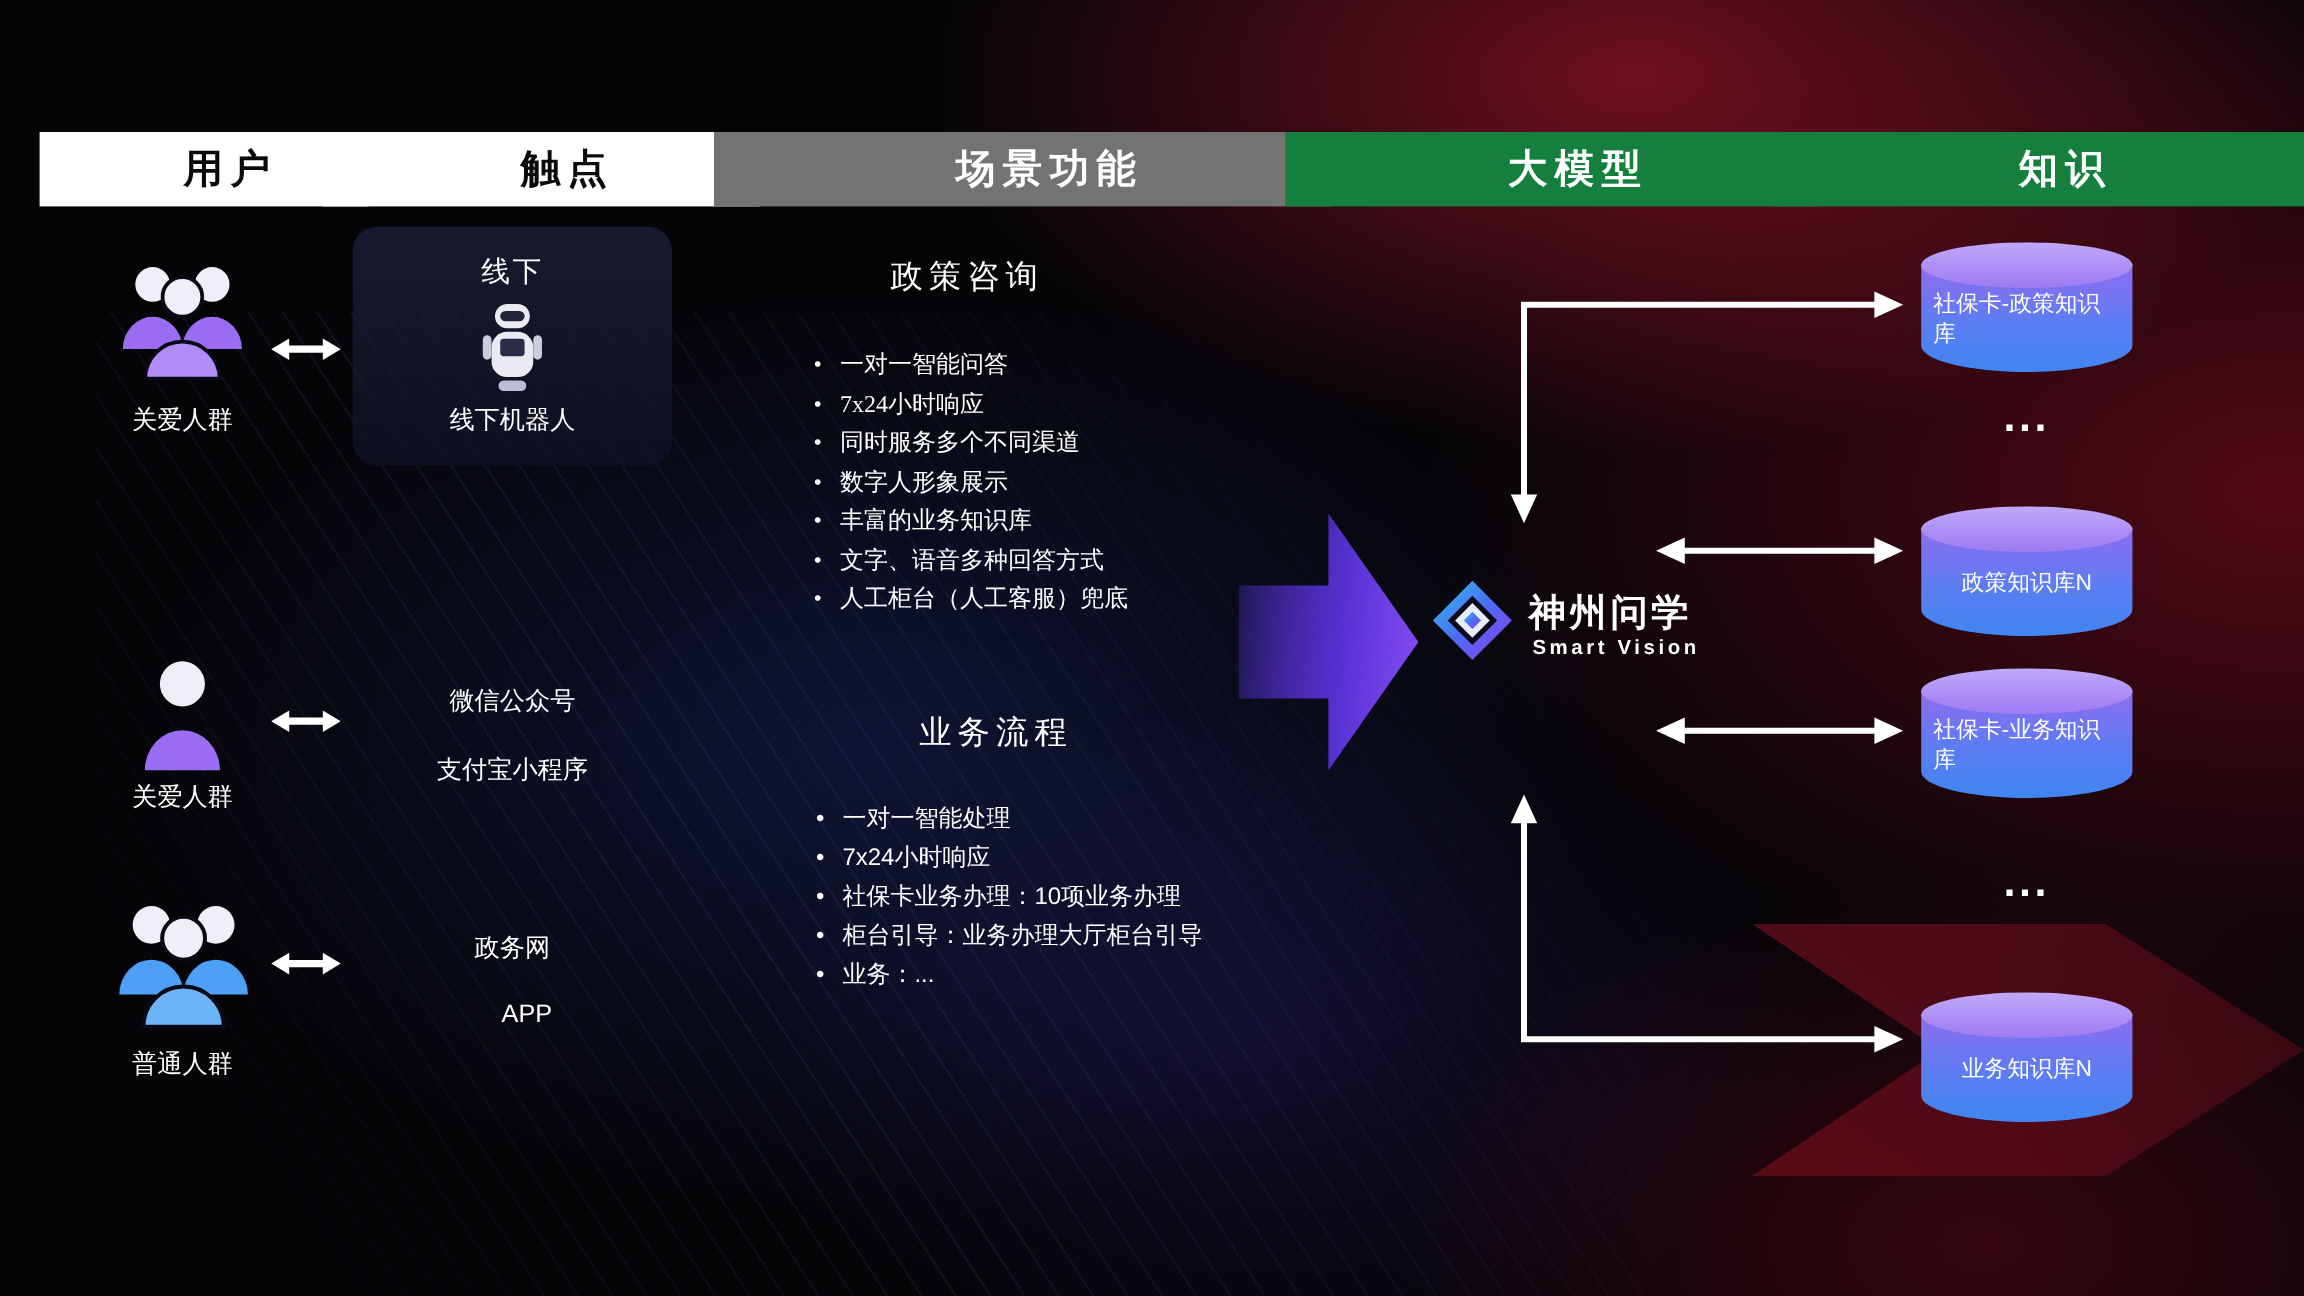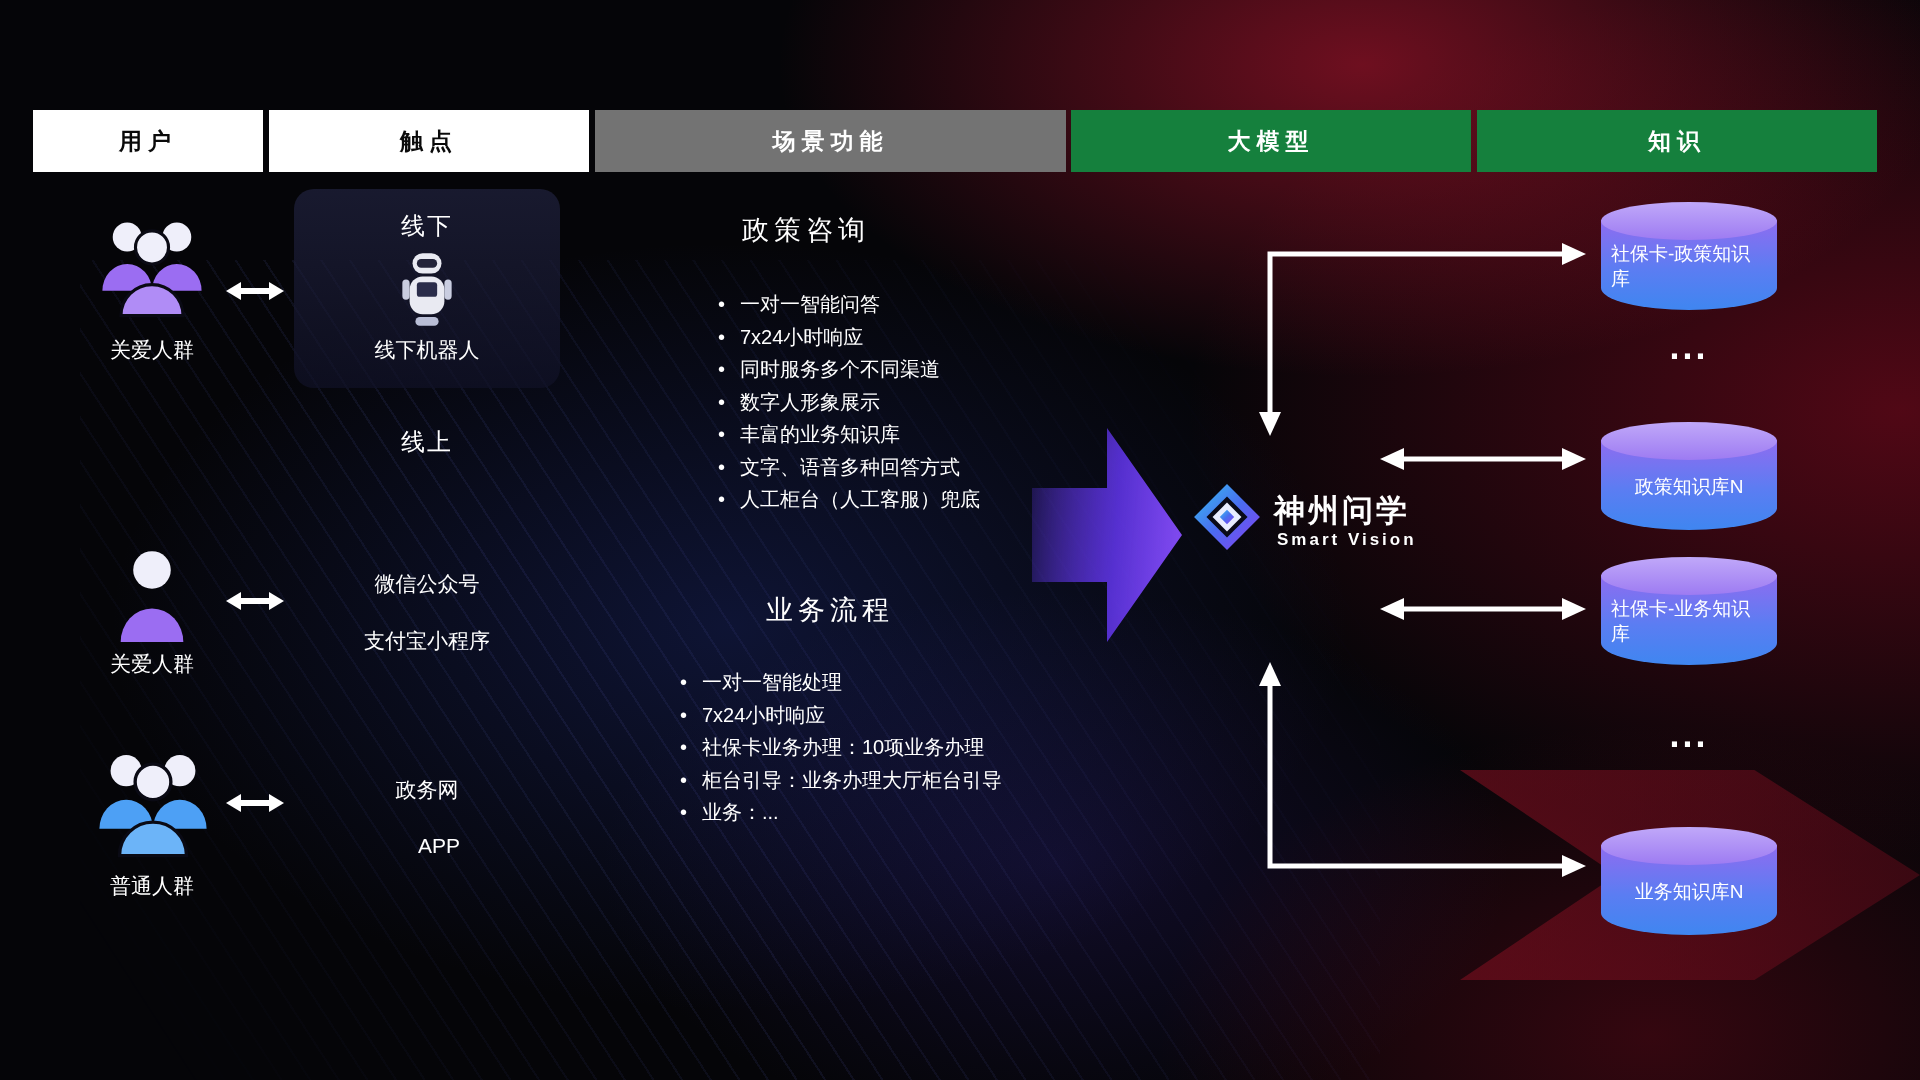--- a/index.html
+++ b/index.html
@@ -23,21 +23,21 @@
     background:repeating-linear-gradient(57deg, rgba(120,135,255,.085) 0 2px, transparent 2px 24px);
     -webkit-mask-image:linear-gradient(57deg, transparent 5%, #000 40%, transparent 90%);
             mask-image:linear-gradient(57deg, transparent 5%, #000 40%, transparent 90%);
   }
   .bg-chevron{position:absolute;left:1460px;top:770px;width:460px;height:210px;
     background:linear-gradient(100deg,#8a1022,#5a0a18);opacity:.55;
     clip-path:polygon(0 0,64% 0,100% 50%,64% 100%,0 100%,34% 50%);
   }
   
   .hdr{position:absolute;top:110px;height:62px;line-height:62px;text-align:center;
-       font-size:23px;font-weight:bold;letter-spacing:6px;}
+       font-size:33px;font-weight:bold;letter-spacing:6px;padding-left:44px;}
   .hdr-white{background:#ffffff;color:#0a0a0a;}
   .hdr-blue{background:#737373;color:#fff;}
   .hdr-purple{background:#15803d;color:#fff;}
   
   .lbl{position:absolute;text-align:center;font-size:21px;color:#fff;}
   .tp-item{position:absolute;text-align:center;font-size:21px;color:#fff;}
   .tp-title{position:absolute;text-align:center;font-size:24px;color:#fff;letter-spacing:2px;}
   .sec-title{position:absolute;text-align:center;font-size:27px;color:#fff;letter-spacing:5px;}
   .dots{position:absolute;text-align:center;font-size:36px;font-weight:bold;color:#fff;letter-spacing:3px;}
   
@@ -149,28 +149,27 @@
       <rect x="13" y="6" width="14" height="6" rx="3" fill="#23243a"></rect>
       <rect x="8" y="18" width="24" height="26" rx="9" fill="#e9eaf2"></rect>
       <rect x="13" y="22" width="14" height="10" rx="2" fill="#2a2c4a"></rect>
       <rect x="3" y="20" width="5" height="14" rx="2.5" fill="#c9cde0"></rect>
       <rect x="32" y="20" width="5" height="14" rx="2.5" fill="#c9cde0"></rect>
       <rect x="12" y="46" width="16" height="6" rx="3" fill="#b9bed6"></rect>
     </svg>
   </div>
   <div class="tp-item" style="left:294px;top:336px;width:266px;">线下机器人</div>
 
-  <div class="tp-title" style="left:294px;top:426px;width:266px;">线上</div>
   <div class="tp-item" style="left:294px;top:570px;width:266px;">微信公众号</div>
   <div class="tp-item" style="left:294px;top:627px;width:266px;">支付宝小程序</div>
   <div class="tp-item" style="left:294px;top:776px;width:266px;">政务网</div>
   <div class="tp-item" style="left:306px;top:834px;width:266px;">APP</div>
 
   <div class="sec-title" style="left:656px;top:212px;width:300px;font-family:Liberation Mono, monospace;">政策咨询</div>
-  <ul class="bullets" style="left:716px;top:288px;">
+  <ul class="bullets" style="left:676px;top:288px;font-family:Liberation Serif, serif;">
     <li>一对一智能问答</li>
     <li>7x24小时响应</li>
     <li>同时服务多个不同渠道</li>
     <li>数字人形象展示</li>
     <li>丰富的业务知识库</li>
     <li>文字、语音多种回答方式</li>
     <li>人工柜台（人工客服）兜底</li>
   </ul>
 
   <div class="sec-title" style="left:680px;top:592px;width:300px;">业务流程</div>

